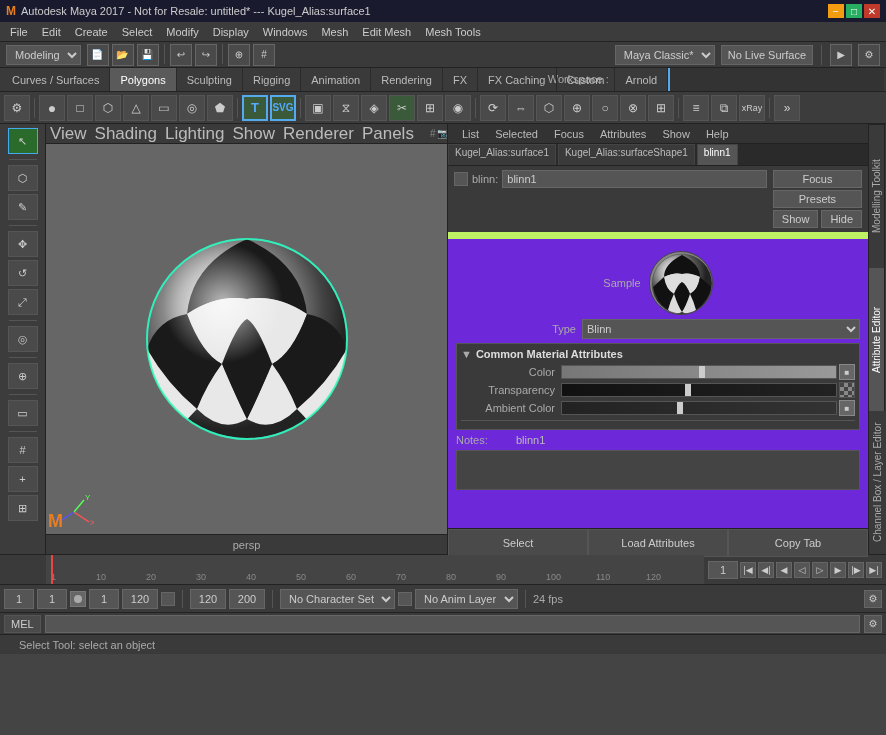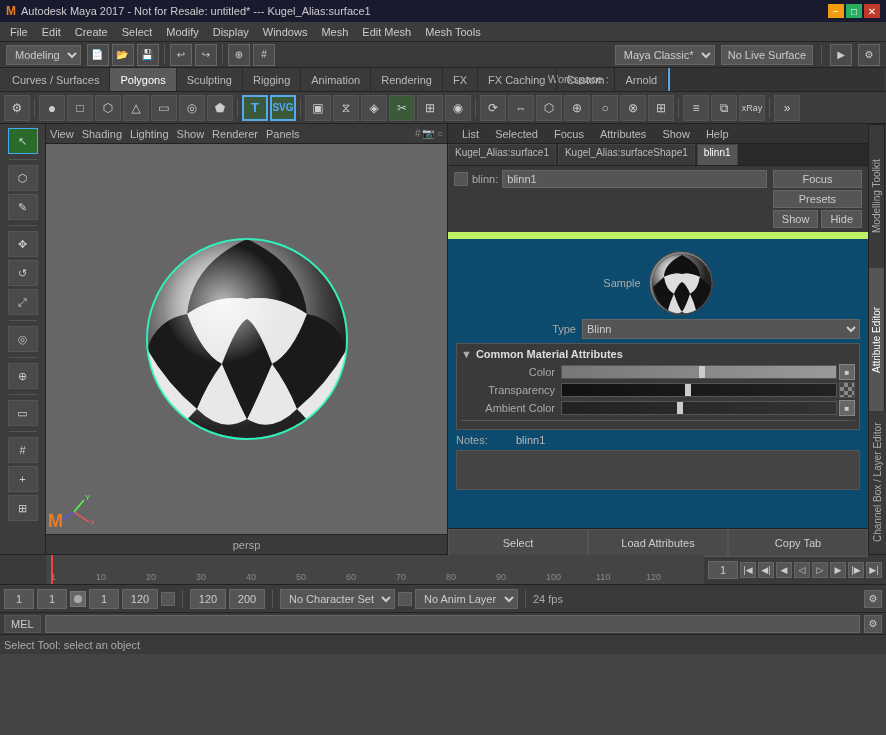--- a/index.html
+++ b/index.html
@@ -177,21 +177,21 @@
     #viewport-menu {
       height: 20px;
       background: #3a3a3a;
       display: flex;
       align-items: center;
       padding: 0 4px;
       gap: 8px;
       border-bottom: 1px solid #222;
     }
     .vp-menu-item {
-      font-size: 11px; color: #bbb; cursor: pointer;
+      font-size: 17px; color: #bbb; cursor: pointer;
     }
     #viewport-canvas {
       width: 100%;
       height: calc(100% - 20px - 20px);
       display: flex; align-items: center; justify-content: center;
       background: #666;
     }
     #viewport-bottom {
       height: 20px;
       background: #3a3a3a;
@@ -719,21 +719,21 @@
       <div style="display:flex;flex-direction:column;gap:2px;">
         <button class="fsh-btn">Focus</button>
         <button class="fsh-btn">Presets</button>
         <div class="fsh-row">
           <button class="fsh-btn">Show</button>
           <button class="fsh-btn">Hide</button>
         </div>
       </div>
     </div>
 
-    <div id="ae-scroll" style="flex:1;overflow-y:auto;padding:4px 8px;background:#0c4a6e;">
+    <div id="ae-scroll" style="flex:1;overflow-y:auto;padding:4px 8px;background:#6d28d9;">
 
       
       <div class="sample-row">
         <span style="color:#aaa;font-size:11px;margin-right:8px;">Sample</span>
 
         <div class="checkerball">
           <svg width="64" height="64" viewBox="0 0 64 64">
             <defs>
               <radialGradient id="ballGrad" cx="35%" cy="30%" r="55%">
                 <stop offset="0%" stop-color="#fff"></stop>
@@ -885,15 +885,15 @@
   <div style="flex:1;"></div>
   <div style="width:18px;height:18px;background:#555;border:1px solid #666;display:flex;align-items:center;justify-content:center;cursor:pointer;font-size:10px;">⚙</div>
 </div>
 
 <div id="mel-bar" style="height:22px;background:#3a3a3a;display:flex;align-items:center;padding:0 4px;gap:4px;border-top:1px solid #222;">
   <div class="mel-label">MEL</div>
   <input type="text" class="mel-input" placeholder="" style="">
   <div style="width:18px;height:18px;background:#555;border:1px solid #666;display:flex;align-items:center;justify-content:center;cursor:pointer;font-size:10px;">⚙</div>
 </div>
 
-<div id="bottom-status" style="height:20px;background:#3a3a3a;display:flex;align-items:center;padding:0 4px;font-size:11px;color:#aaa;border-top:1px solid #222;">
+<div id="bottom-status" style="height:20px;background:#3a3a3a;display:flex;align-items:center;padding:0 19px;font-size:11px;color:#aaa;border-top:1px solid #222;">
   <span>Select Tool: select an object</span>
 </div>
 
 </body></html>

